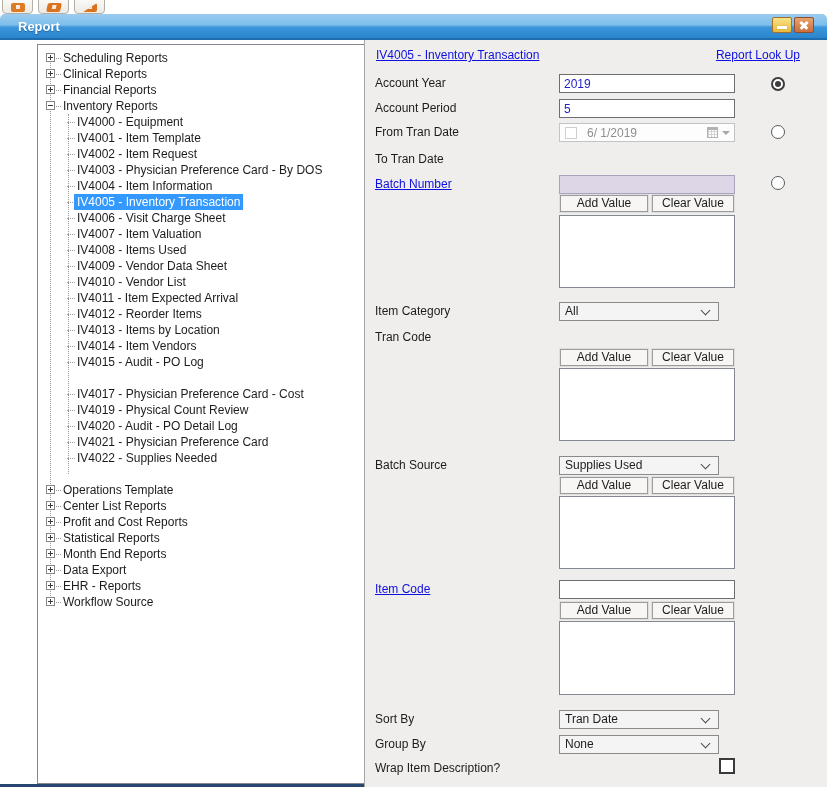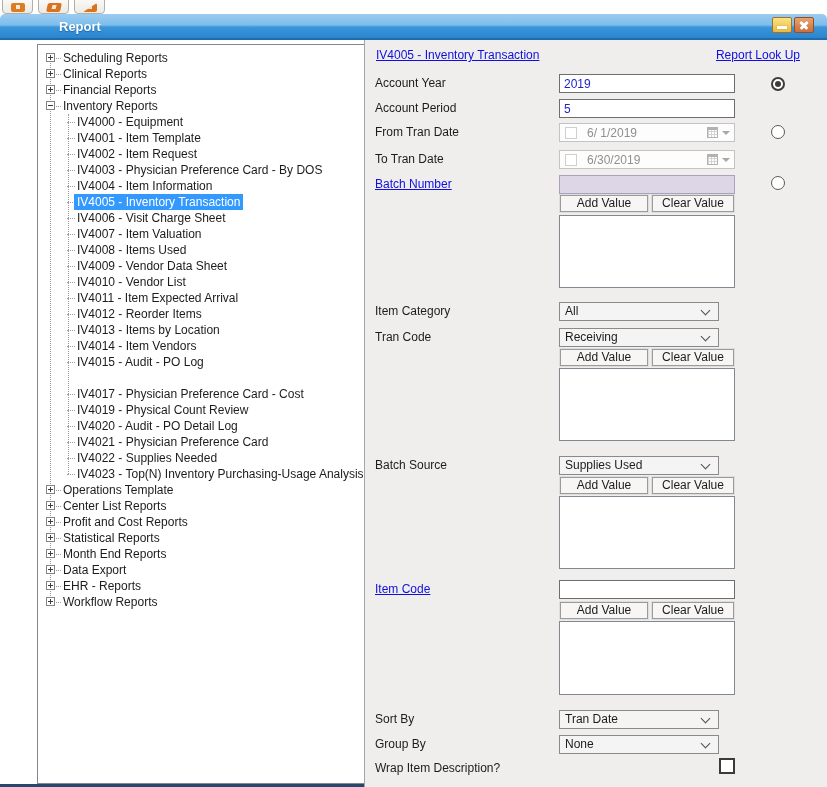--- a/index.html
+++ b/index.html
@@ -14,21 +14,21 @@
   .tb-glyph.g2 { transform:skewX(-12deg); background:#d9731f; }
   .tb-glyph.g3 { clip-path:polygon(0 100%,100% 0,100% 100%); background:#d9731f; }
   .tb-glyph::after { content:''; position:absolute; left:5px; top:2px; width:4px; height:4px; background:#fff; opacity:.85; }
 
   
   .titlebar { position:absolute; left:0; top:14px; width:827px; height:26px;
       background:linear-gradient(#9ccbef 0%, #7dbfec 40%, #429de0 50%, #3a95db 55%, #2b85cd 100%);
       background:linear-gradient(#9ccbef 0%, #7dbfec 45%, #3a95db 55%, #2b85cd 100%);
       border-radius:5px 5px 0 0; border-bottom:2px solid #1c6cae; }
   .titlebar-title { position:absolute; left:18px; top:5px; color:#fff; font-weight:bold; font-size:13px;
-      text-shadow:0 1px 1px rgba(10,70,130,.55);margin-left:41px; }
+      text-shadow:0 1px 1px rgba(10,70,130,.55); }
   .cap-btn { position:absolute; top:3px; width:20px; height:16px; border-radius:2px; }
   .btn-min { left:772px; background:linear-gradient(#fbe387,#e9b93d); border:1px solid #a3712c; }
   .btn-min .bar { position:absolute; left:4px; bottom:3px; width:10px; height:3px; background:#fff; box-shadow:0 0 1px #8a6420; }
   .btn-close { left:794px; background:linear-gradient(#e8a26b,#cb6f3c); border:1px solid #8d4f2f; }
   .btn-close .x1,.btn-close .x2 { position:absolute; left:4px; top:6px; width:10px; height:2.5px; background:#fff; border-radius:1px; }
   .btn-close .x1 { transform:rotate(45deg); }
   .btn-close .x2 { transform:rotate(-45deg); }
 
   
   .tree-panel { position:absolute; left:6px; top:44px; width:341px; height:740px;
@@ -219,24 +219,20 @@
       <span class="tree-label lvl1">IV4020 - Audit - PO Detail Log</span>
     </div>
     <div class="tree-row" style="top: 389px;">
       <span class="hstub lvl1"></span>
       <span class="tree-label lvl1">IV4021 - Physician Preference Card</span>
     </div>
     <div class="tree-row" style="top: 405px;">
       <span class="hstub lvl1"></span>
       <span class="tree-label lvl1">IV4022 - Supplies Needed</span>
     </div>
-    <div class="tree-row" style="top: 421px;">
-      <span class="hstub lvl1"></span>
-      <span class="tree-label lvl1">IV4023 - Top(N) Inventory Purchasing-Usage Analysis</span>
-    </div>
     <div class="tree-row" style="top: 437px;">
       <span class="toggle plus"></span>
       <span class="hstub lvl0"></span>
       <span class="tree-label lvl0">Operations Template</span>
     </div>
     <div class="tree-row" style="top: 453px;">
       <span class="toggle plus"></span>
       <span class="hstub lvl0"></span>
       <span class="tree-label lvl0">Center List Reports</span>
     </div>
@@ -261,21 +257,21 @@
       <span class="tree-label lvl0">Data Export</span>
     </div>
     <div class="tree-row" style="top: 533px;">
       <span class="toggle plus"></span>
       <span class="hstub lvl0"></span>
       <span class="tree-label lvl0">EHR - Reports</span>
     </div>
     <div class="tree-row" style="top: 549px;">
       <span class="toggle plus"></span>
       <span class="hstub lvl0"></span>
-      <span class="tree-label lvl0">Workflow Reports</span>
+      <span class="tree-label lvl0">Workflow Source</span>
     </div>
   </div>
 
 <div class="bottom-strip"></div>
 
 <div class="form-panel">
 
   <a class="flink header-link">IV4005 - Inventory Transaction</a>
   <a class="flink lookup-link">Report Look Up</a>
 
@@ -289,46 +285,36 @@
   <span class="flabel" style="top:85px">From Tran Date</span>
   <div class="datefield" style="top:83px">
     <span class="cb"></span>
     <span class="dtxt">6/ 1/2019</span>
     <span class="cal-icon"></span>
     <span class="dd-arrow"></span>
   </div>
   <span class="f-radio" style="top:85px"></span>
 
   <span class="flabel" style="top:112px">To Tran Date</span>
-  <div class="datefield" style="top:110px">
-    <span class="cb"></span>
-    <span class="dtxt">6/30/2019</span>
-    <span class="cal-icon"></span>
-    <span class="dd-arrow"></span>
-  </div>
 
   <a class="flink flabel" style="top:137px">Batch Number</a>
   <input class="f-input lavender" style="top: 135px;" value="">
   <span class="f-radio" style="top:136px"></span>
 
   <div class="val-btn btn-add" style="top:155px">Add Value</div>
   <div class="val-btn btn-clear" style="top:155px">Clear Value</div>
   <div class="listbox" style="top:175px; height:73px"></div>
 
   <span class="flabel" style="top:264px">Item Category</span>
   <div class="f-select" style="top:262px">
     <span>All</span>
     <span class="chev"></span>
   </div>
 
   <span class="flabel" style="top:290px">Tran Code</span>
-  <div class="f-select" style="top:288px">
-    <span>Receiving</span>
-    <span class="chev"></span>
-  </div>
   <div class="val-btn btn-add" style="top:309px">Add Value</div>
   <div class="val-btn btn-clear" style="top:309px">Clear Value</div>
   <div class="listbox" style="top:328px; height:73px"></div>
 
   <span class="flabel" style="top:418px">Batch Source</span>
   <div class="f-select" style="top:416px">
     <span>Supplies Used</span>
     <span class="chev"></span>
   </div>
   <div class="val-btn btn-add" style="top:437px">Add Value</div>

